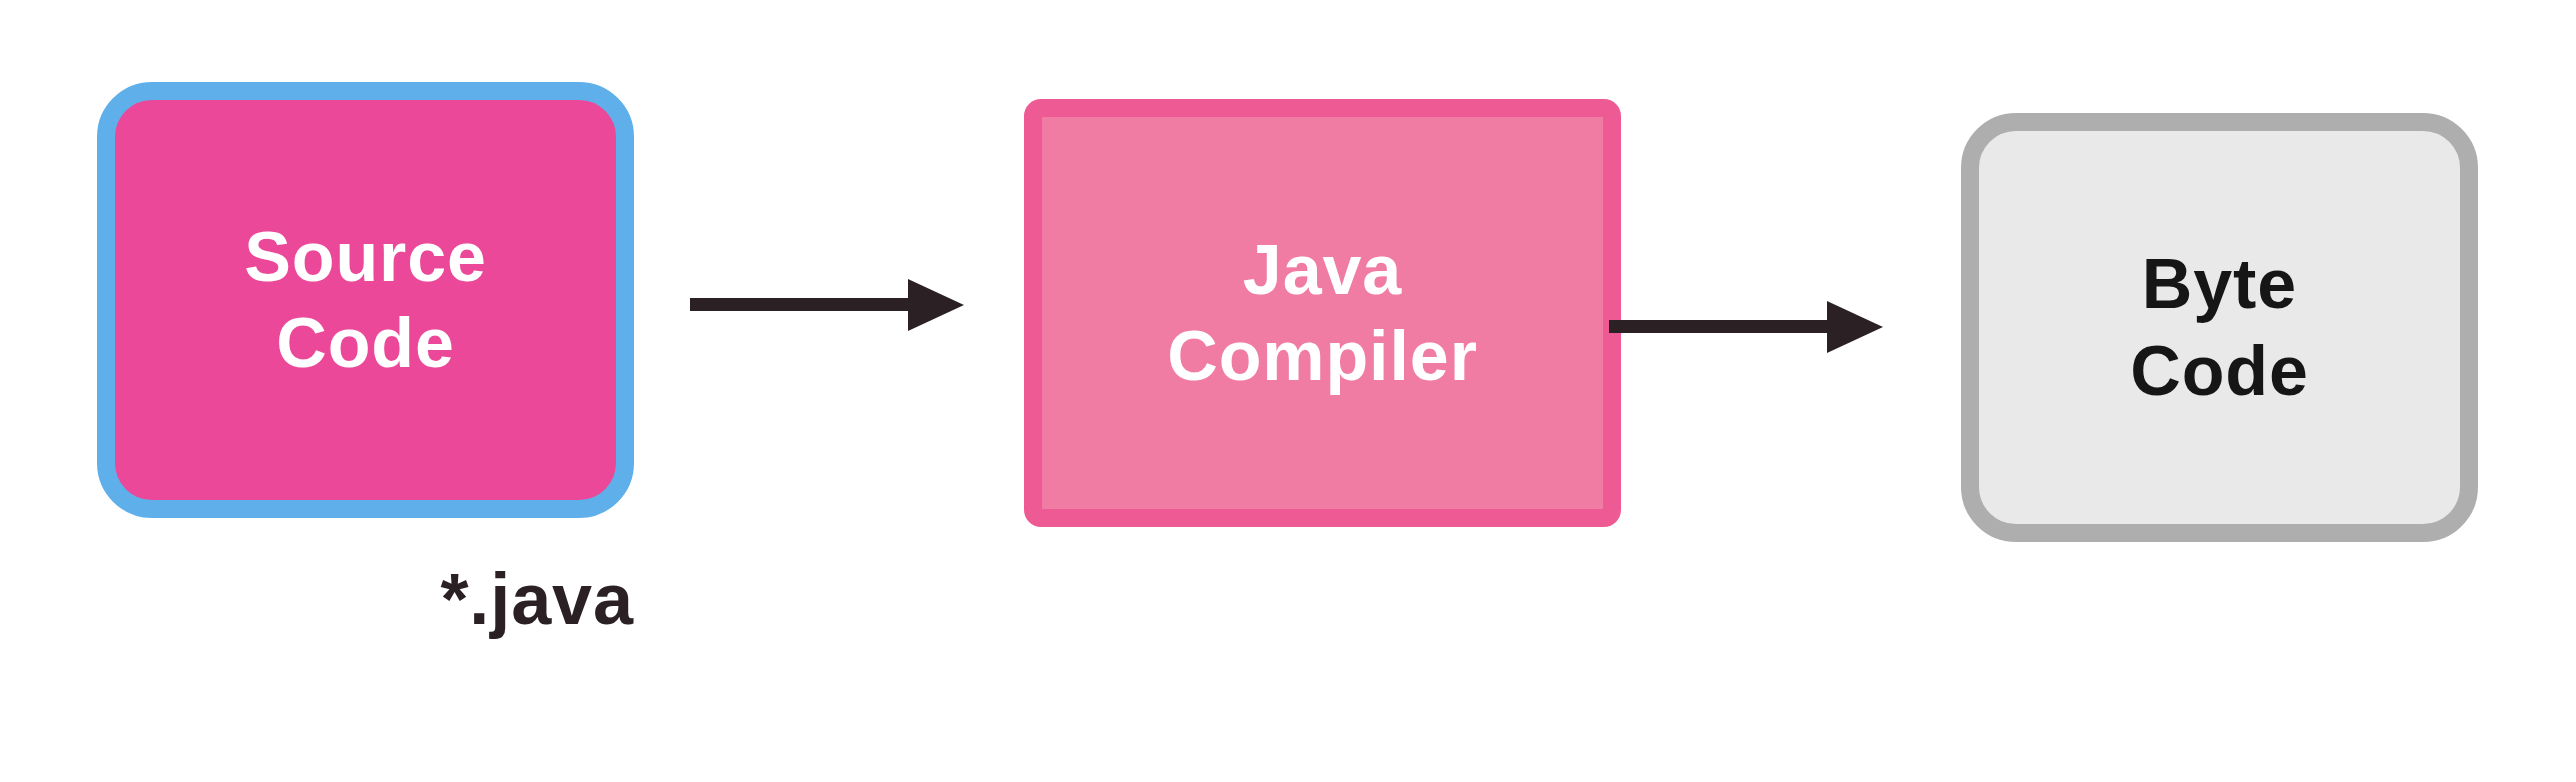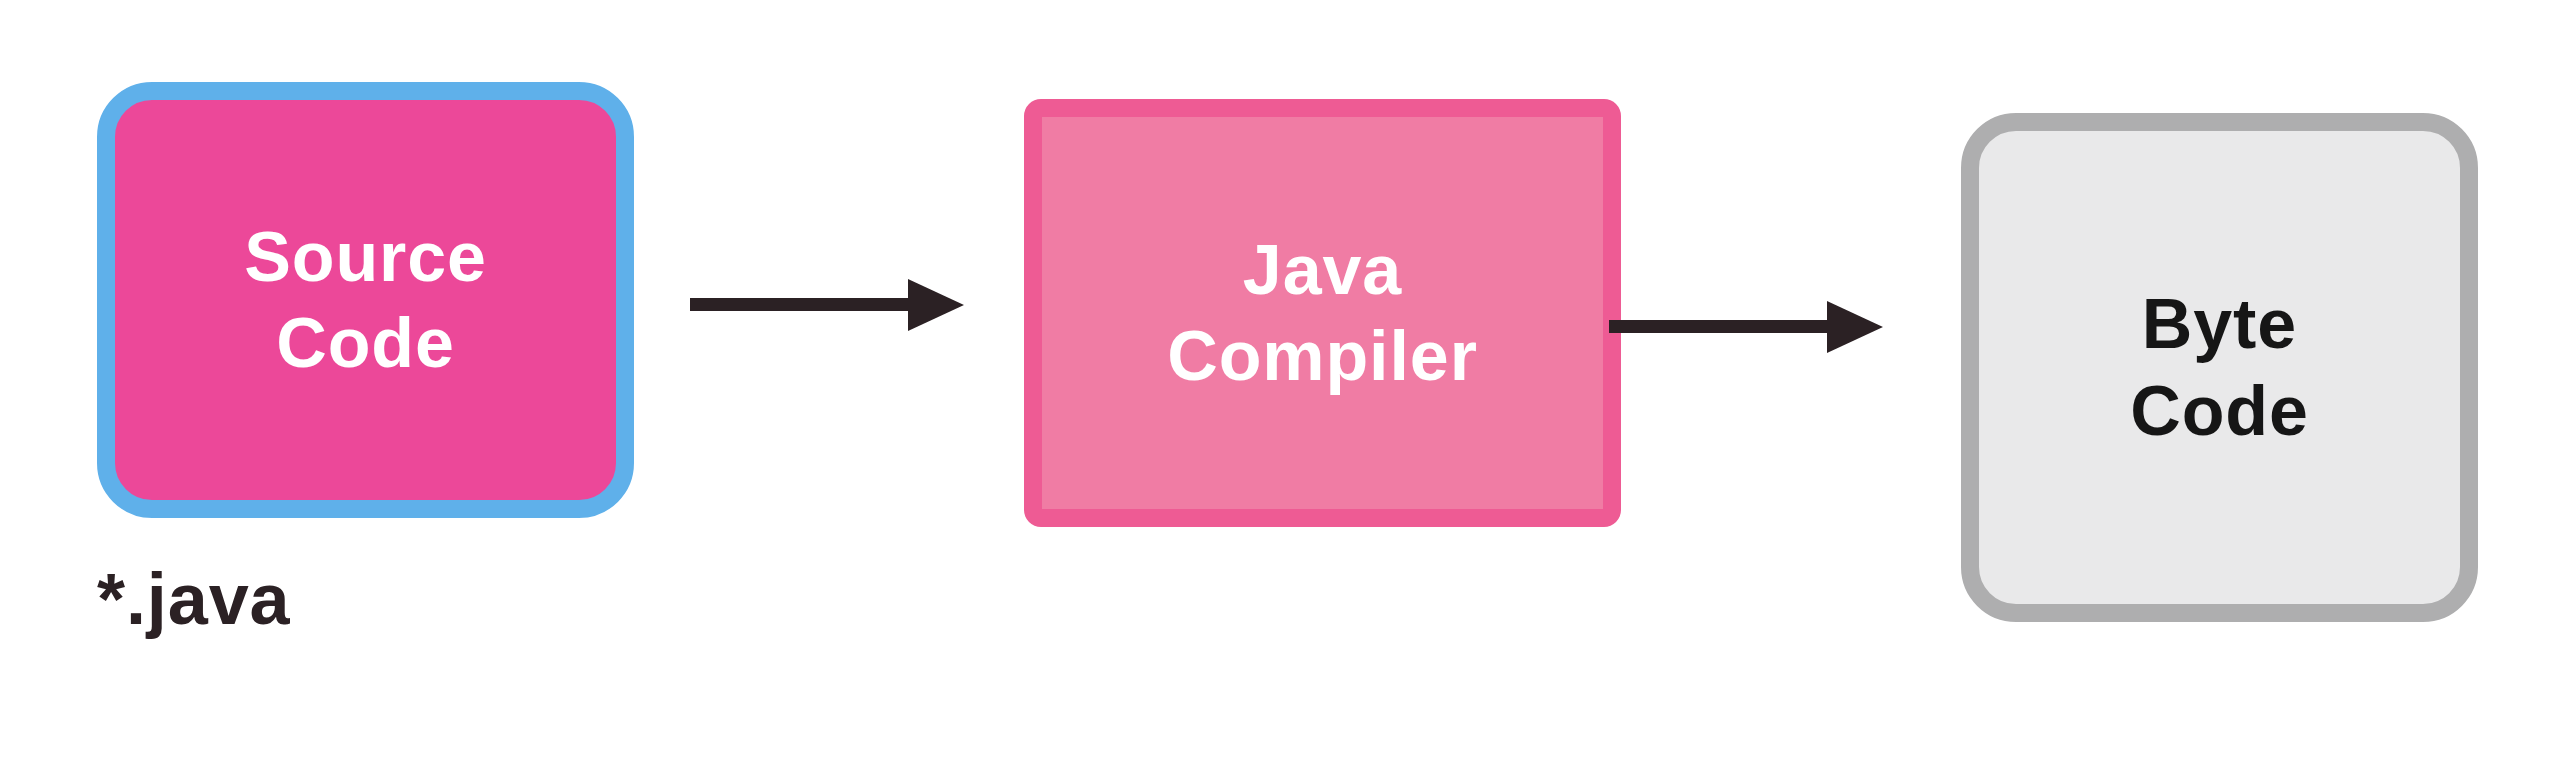--- a/index.html
+++ b/index.html
@@ -32,30 +32,30 @@
   .node-label {
     font-size: 70px;
     line-height: 1.23;
     font-weight: 600;
     letter-spacing: 0.9px;
     text-align: center;
     white-space: pre-line;
   }
   #node-source   { left: 97px;  top: 82px;  width: 537px; height: 436px; }
   #node-compiler { left: 1024px; top: 99px; width: 597px; height: 428px; border-radius: 17px; }
-  #node-bytecode { left: 1961px; top: 113px; width: 517px; height: 509px; }
+  #node-bytecode { left: 1961px; top: 113px; width: 517px; height: 429px; }
 
   
   .caption {
     position: absolute;
     font-size: 72px;
     font-weight: 600;
     letter-spacing: 0.9px;
     color: var(--caption, #2b2124);
-    text-align: left;
+    text-align: right;
     line-height: 1.2;
   }
   #caption-java  { left: 97px;  top: 556px; width: 537px; }
   #caption-class { left: 1961px; top: 556px; width: 517px; }
 
   
   .arrow {
     position: absolute;
     display: flex;
     align-items: center;

